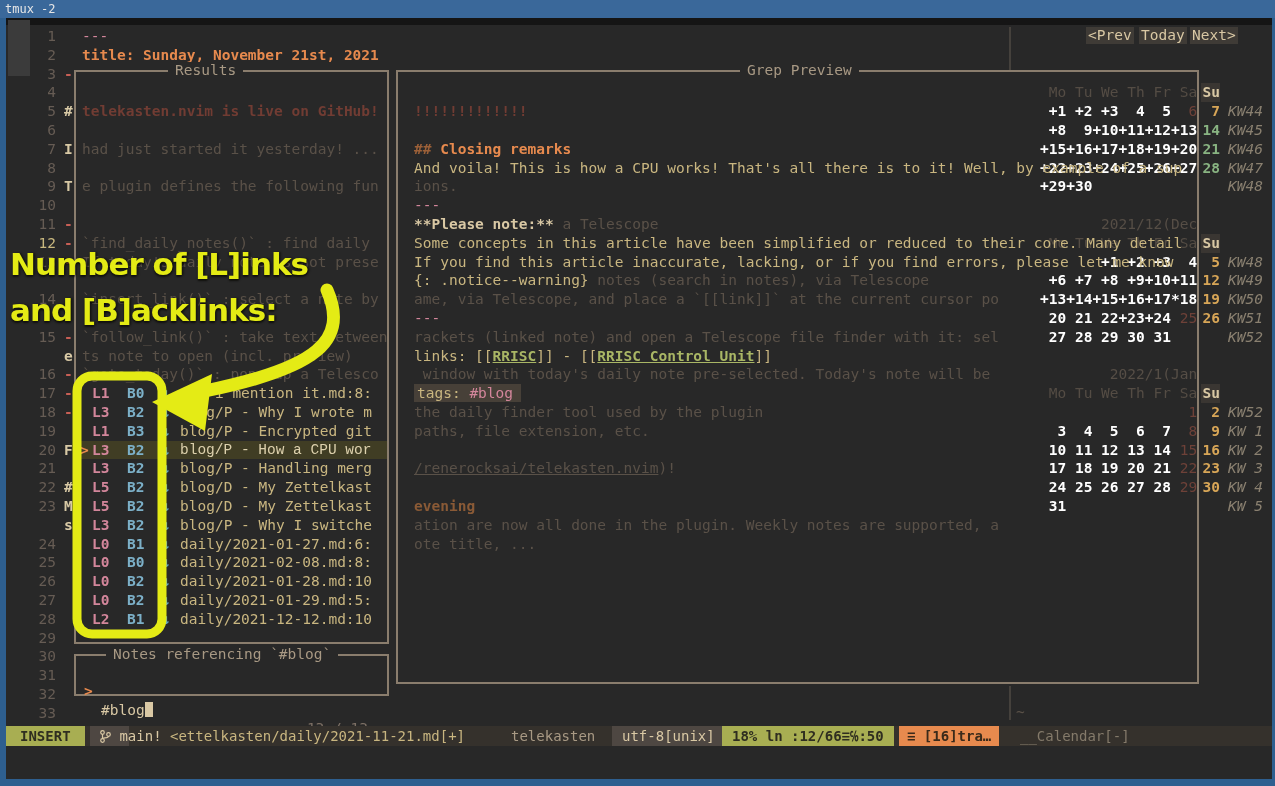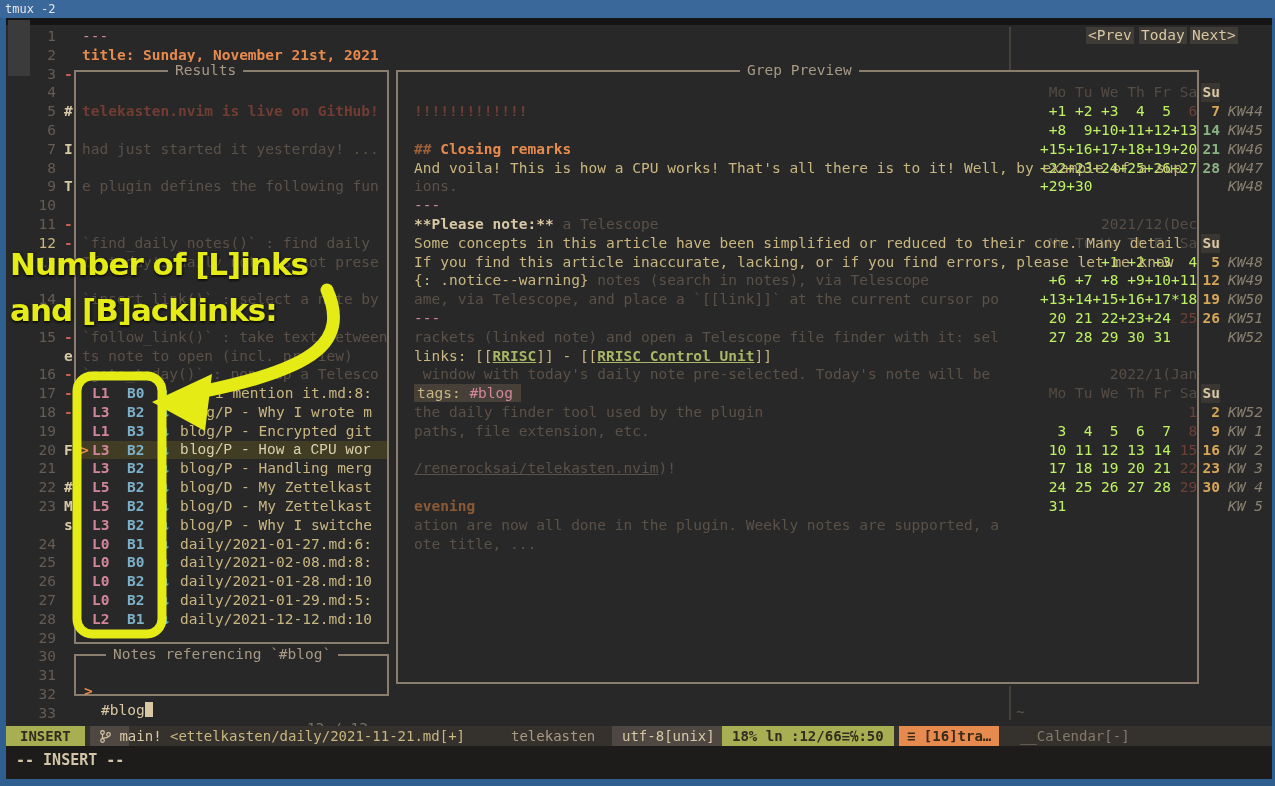--- a/index.html
+++ b/index.html
@@ -40,21 +40,21 @@
   .res-row .rb{position:absolute;left:50px;color:#7cb0c8;font-weight:bold;}
   .res-row .ric{position:absolute;left:85px;color:#5ea4c8;font-weight:bold;}
   .res-row .rtx{position:absolute;left:103px;color:#c9b680;}
   .res-row.sel .rtx{color:#ddd1ad;font-family:Liberation Mono, monospace;}
 
   
   .pl{position:absolute;left:414px;}
 
   
   .cal-dim{position:absolute;left:1040px;}
-  .ch{color:#544c44;} .cd{color:#bef264;} .cr{color:#6e4138;} .cm{color:#564e46;}
+  .ch{color:#544c44;} .cd{color:#ffffff;font-weight:bold;} .cr{color:#6e4138;} .cm{color:#564e46;}
   .su{position:absolute;left:1201px;width:19px;text-align:right;font-weight:bold;}
   .su-h{background:#3a3632;color:#d9c8a4;}
   .su-o{color:#d8a657;} .su-t{color:#89b482;}
   .kw{position:absolute;left:1228px;font-style:italic;color:#8a8070;}
   .navbtn{position:absolute;top:27px;background:#3f3b36;color:#d9c8a4;font-size:14.5px;
           line-height:17px;padding:0 2px;}
   .vsep{position:absolute;left:1009px;width:2px;background:#45413c;}
   .tilde{position:absolute;left:1016px;color:#5a5148;}
 
   
@@ -228,23 +228,20 @@
           <circle cx="8.5" cy="4.5" r="1.8" fill="none" stroke="#d9c8a4" stroke-width="1.2"></circle>
           <path d="M2.5 4.3 L2.5 8.7 M8.5 6.3 C8.5 8.5 2.5 7.5 2.5 8.7" fill="none" stroke="#d9c8a4" stroke-width="1.2"></path>
         </svg> <span>main!</span></span>
     <span class="sb-file">&lt;ettelkasten/daily/2021-11-21.md[+]</span>
     <span class="sb-plugin">telekasten</span>
     <span class="sb-enc">utf-8[unix]</span>
     <span class="sb-prog">18% ln :12/66≡℅:50</span>
     <span class="sb-tabs">≡ [16]tra…</span>
     <span class="sb-calwin">__Calendar[-]</span>
   </div>
-  <div class="msgarea">
-    <span class="msg">-- INSERT --</span>
-  </div>
 
   <svg class="annsvg" width="1275" height="786">
     <rect x="77" y="376" width="85" height="258" rx="15" fill="none" stroke="#e4eb15" stroke-width="9"></rect>
     <path d="M 327 290 C 349 340, 318 368, 205 391" fill="none" stroke="#e4eb15" stroke-width="13" stroke-linecap="round"></path>
     <polygon points="152,402 212,374 205,431" fill="#e4eb15"></polygon>
   </svg>
   <div class="ann" style="top:292px">and [B]acklinks:</div>
   <div class="ann" style="top:246px">Number of [L]inks</div>
 </div>
 

